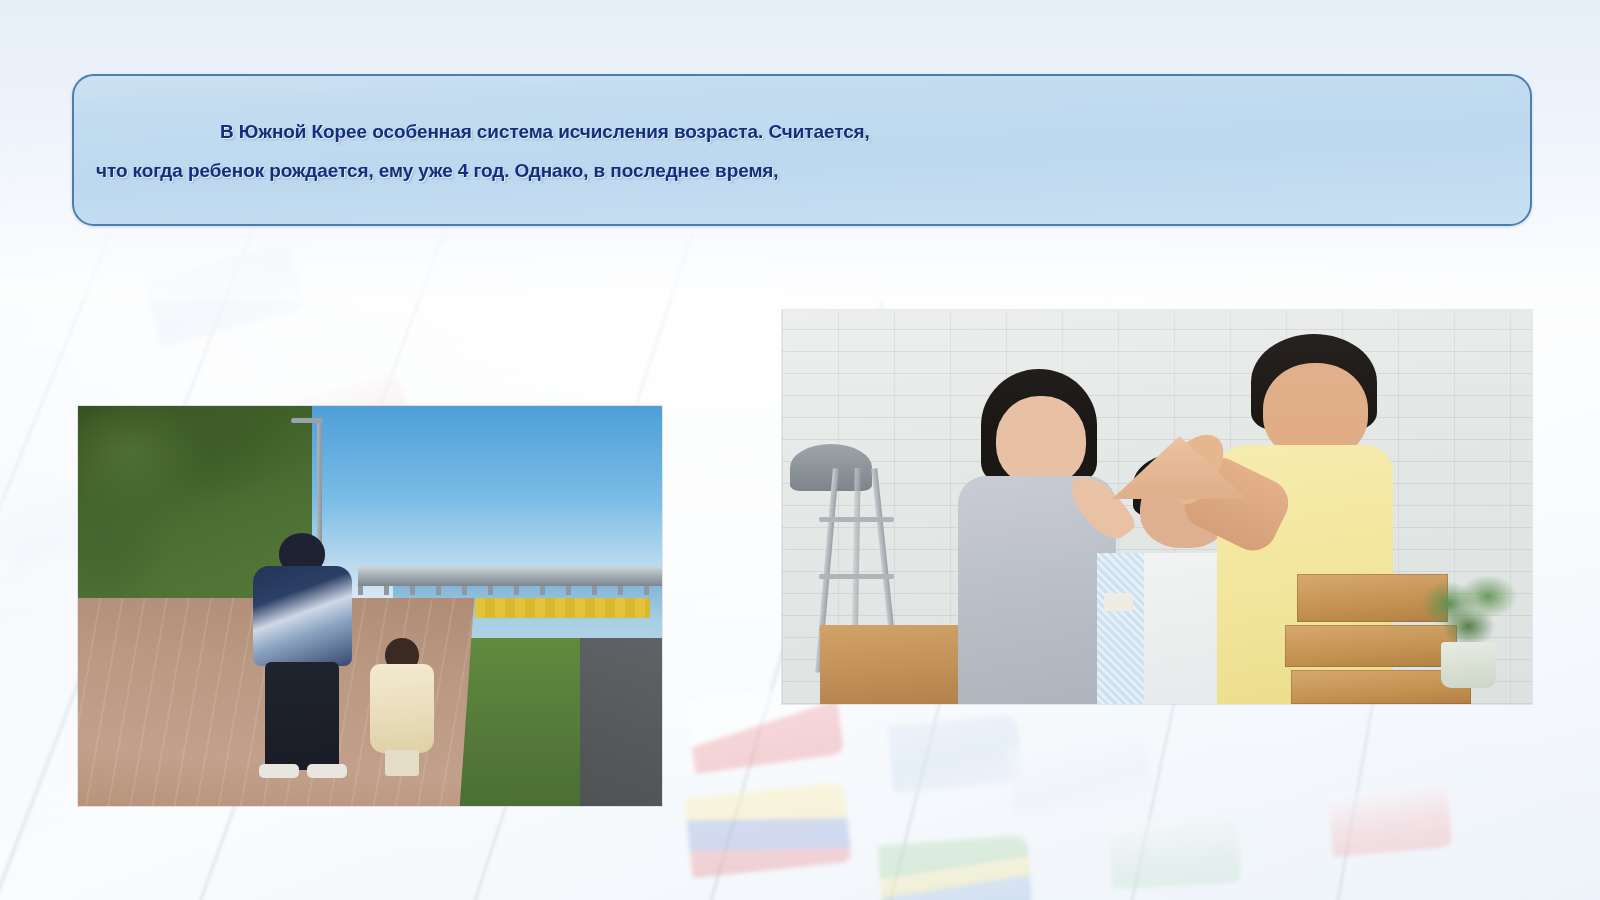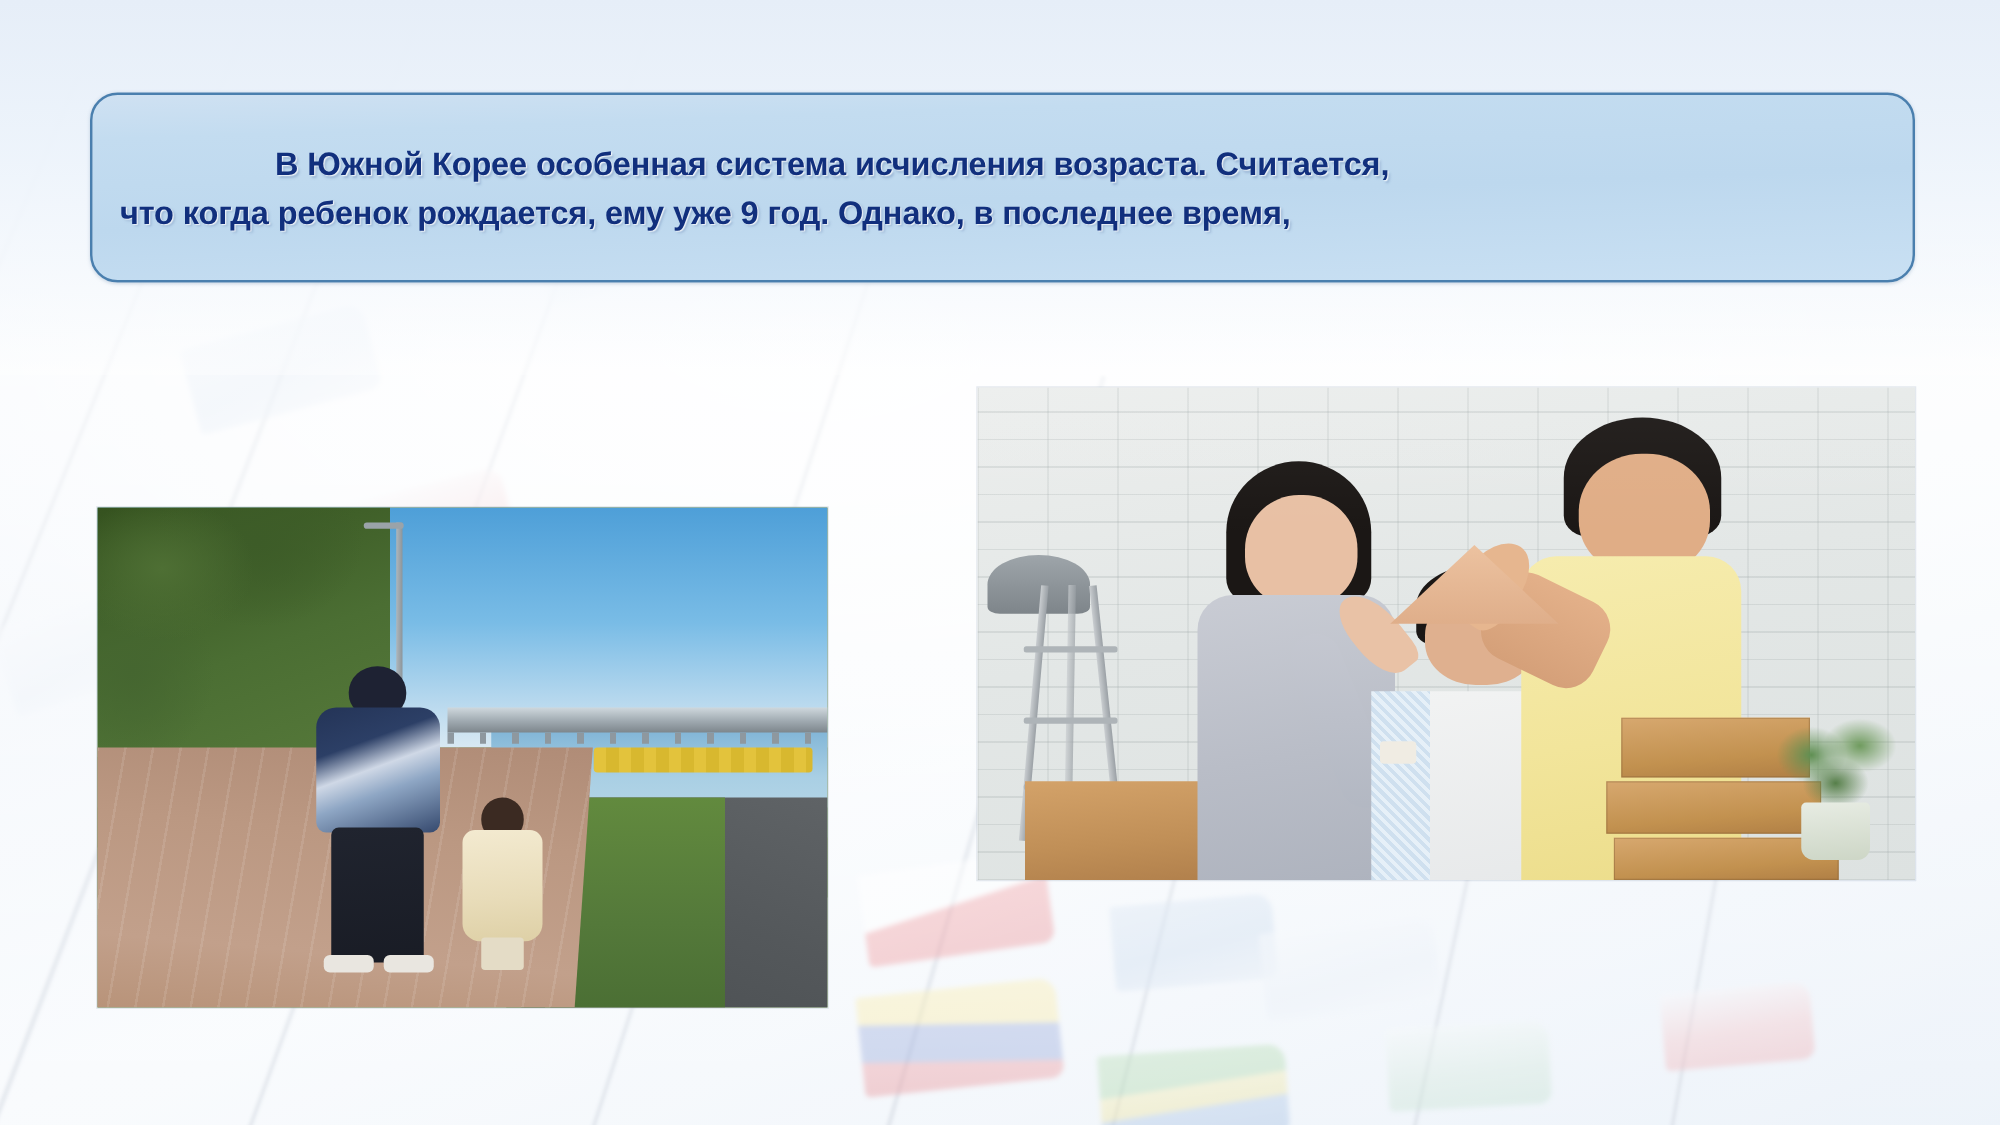--- a/index.html
+++ b/index.html
@@ -60,21 +60,21 @@
     border:2px solid #4a7fae;
     border-radius:22px;
     background:linear-gradient(178deg,#cfe1f2 0%,#c3dcf0 18%,#bdd8ee 55%,#c9e0f3 100%);
     box-shadow:0 1px 3px rgba(70,110,150,.25);
     padding:10px 26px 8px 22px;
     display:flex; flex-direction:column; justify-content:center;
   }
   .cap-line {
     color:#112f7d;
     font-weight:bold;
-    font-size:26px;
+    font-size:19px;
     line-height:39px;
     letter-spacing:-0.1px;
     white-space:nowrap;
     text-shadow:1px 1px 1px rgba(255,255,255,.85), 2px 2px 2px rgba(90,120,170,.38);
   }
   .cap-line.first { text-indent:124px; }
 
   
   #photo-walk {
     position:absolute; left:78px; top:406px; width:584px; height:400px;
@@ -249,21 +249,21 @@
   <div class="flag red" style="left:260px;top:390px;width:150px;height:72px;transform:rotate(-14deg);"></div>
   <div class="flag plain" style="left:430px;top:150px;width:160px;height:78px;transform:rotate(-12deg);"></div>
   <div class="flag blue" style="left:150px;top:260px;width:150px;height:70px;transform:rotate(-15deg);"></div>
 
   <div class="bg-veil"></div>
   <div class="bg-top-veil"></div>
 </div>
 
 <div id="caption-box">
   <div class="cap-line first">В Южной Корее особенная система исчисления возраста. Считается,</div>
-  <div class="cap-line">что когда ребенок рождается, ему уже 9 год. Однако, в последнее время,</div>
+  <div class="cap-line">что когда ребенок рождается, ему уже 4 год. Однако, в последнее время,</div>
 </div>
 
 <div id="photo-walk">
   <div class="sky-walk"></div>
   <div class="river-walk"></div>
   <div class="bridge-walk"></div>
   <div class="trees-walk"></div>
   <div class="grass-mid"></div>
   <div class="road-walk"></div>
   <div class="barrier"></div>

